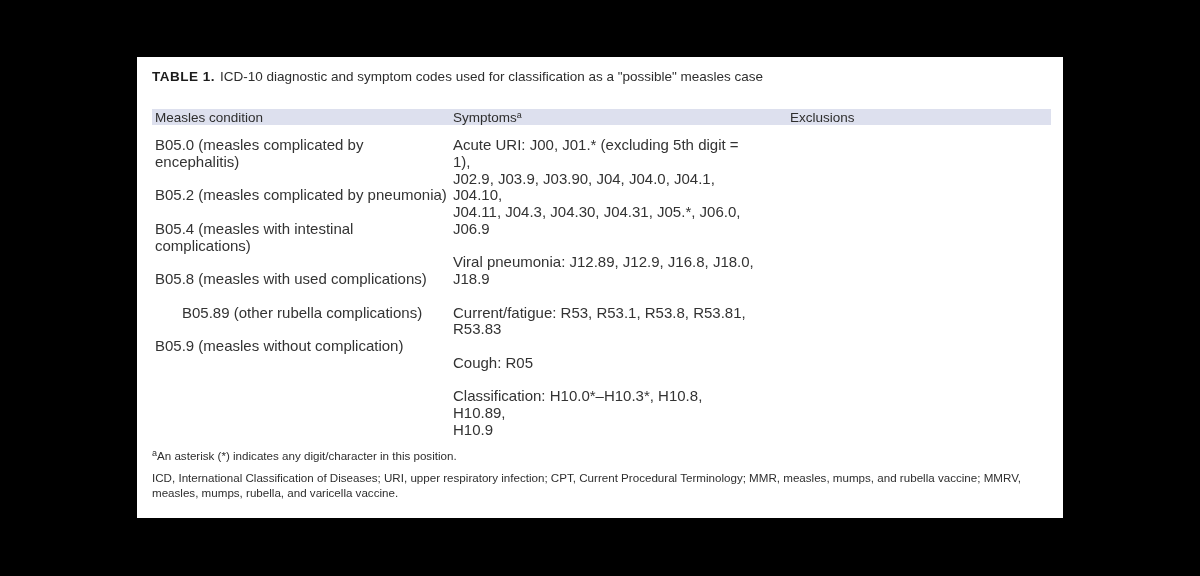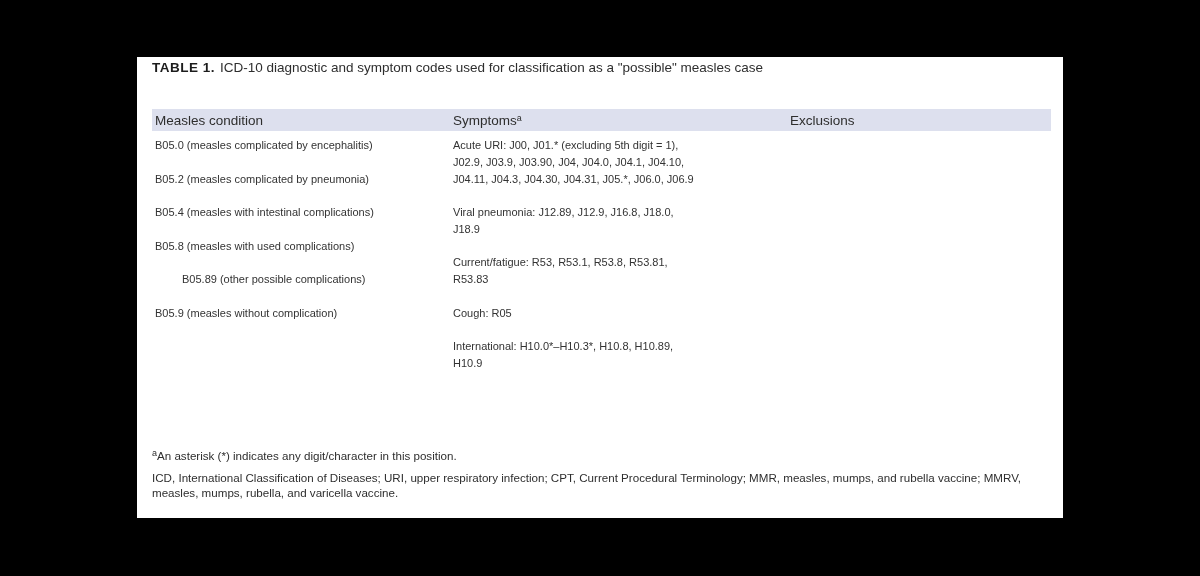--- a/index.html
+++ b/index.html
@@ -13,48 +13,48 @@
   }
   .card {
     position: absolute;
     left: 137px; top: 57px;
     width: 926px; height: 461px;
     background: #ffffff;
     color: #333333;
   }
   .title {
     position: absolute;
-    left: 15px; top: 2px;
+    left: 15px; top: 11px;
     width: 880px;
     font-size: 13.5px;
     line-height: 18px;
     color: #2e2e2e;
   }
   .title-label {
     font-weight: 700;
     letter-spacing: 0.5px;
     margin-right: 5px;
     color: #1c1c1c;
   }
   .thead {
     position: absolute;
     left: 15px; top: 52px;
-    width: 899px; height: 22px;
+    width: 899px; height: 16px;
     background: #dde0ee;
     display: flex;
     align-items: center;
     font-size: 13.5px;
     color: #2e2e2e;
   }
   .tbody {
     position: absolute;
     left: 15px; top: 80px;
     width: 899px;
     display: flex;
-    font-size: 11px;
+    font-size: 15px;
     line-height: 16.75px;
   }
   .col { padding-left: 3px; }
   .col1 { width: 298px; flex: 0 0 298px; }
   .col2 { width: 305px; flex: 0 0 305px; }
   .col3 { flex: 1 1 auto; margin-left: 32px; }
   .tbody p {
     margin: 0 0 16.75px 0;
     white-space: pre-line;
   }
@@ -94,33 +94,33 @@
       <span>Exclusions</span>
     </div>
   </div>
 
   <div class="tbody">
     <div class="col col1">
       <p>B05.0 (measles complicated by encephalitis)</p>
       <p>B05.2 (measles complicated by pneumonia)</p>
       <p>B05.4 (measles with intestinal complications)</p>
       <p>B05.8 (measles with used complications)</p>
-      <p class="indent">B05.89 (other possible complications)</p>
+      <p class="indent">B05.89 (other rubella complications)</p>
       <p>B05.9 (measles without complication)</p>
     </div>
     <div class="col col2">
       <p>Acute URI: J00, J01.* (excluding 5th digit = 1),
 J02.9, J03.9, J03.90, J04, J04.0, J04.1, J04.10,
 J04.11, J04.3, J04.30, J04.31, J05.*, J06.0, J06.9</p>
       <p>Viral pneumonia: J12.89, J12.9, J16.8, J18.0,
 J18.9</p>
       <p>Current/fatigue: R53, R53.1, R53.8, R53.81,
 R53.83</p>
       <p>Cough: R05</p>
-      <p>International: H10.0*–H10.3*, H10.8, H10.89,
+      <p>Classification: H10.0*–H10.3*, H10.8, H10.89,
 H10.9</p>
     </div>
   </div>
 
   <div class="footnotes">
     <p><sup class="fn-sup">a</sup><span>An asterisk (*) indicates any digit/character in this position.</span></p>
     <p>ICD, International Classification of Diseases; URI, upper respiratory infection; CPT, Current Procedural Terminology; MMR, measles, mumps, and rubella vaccine; MMRV, measles, mumps, rubella, and varicella vaccine.</p>
   </div>
 
 </div>

